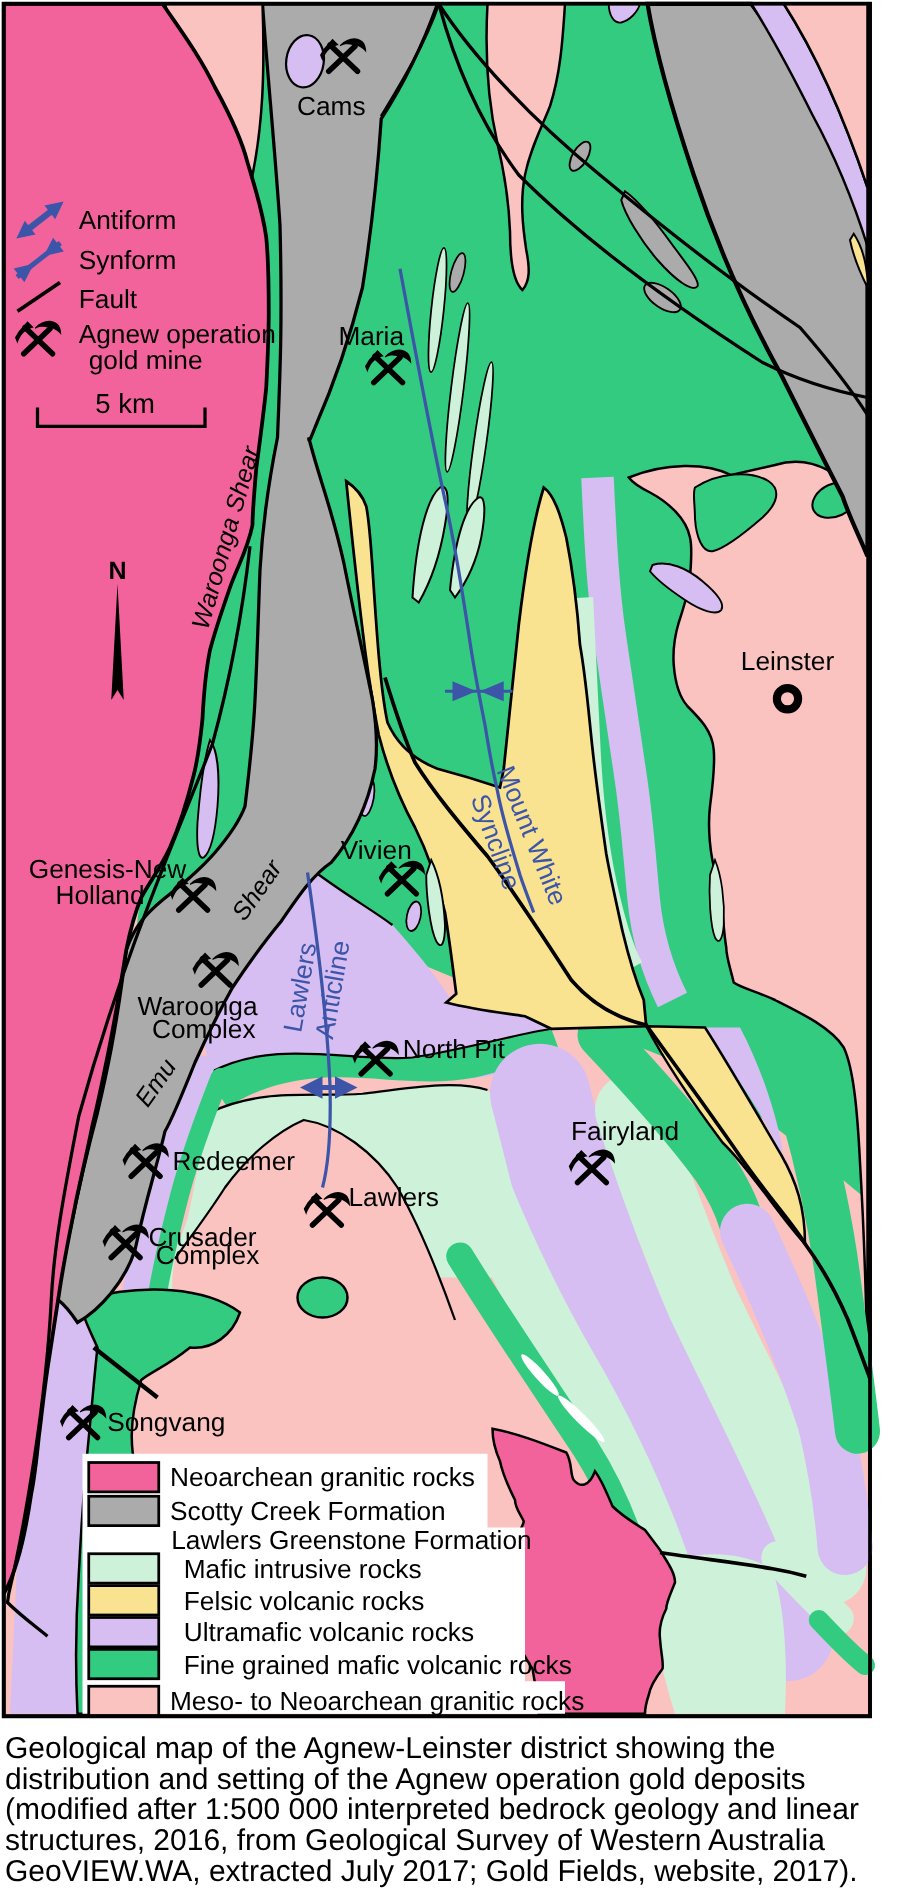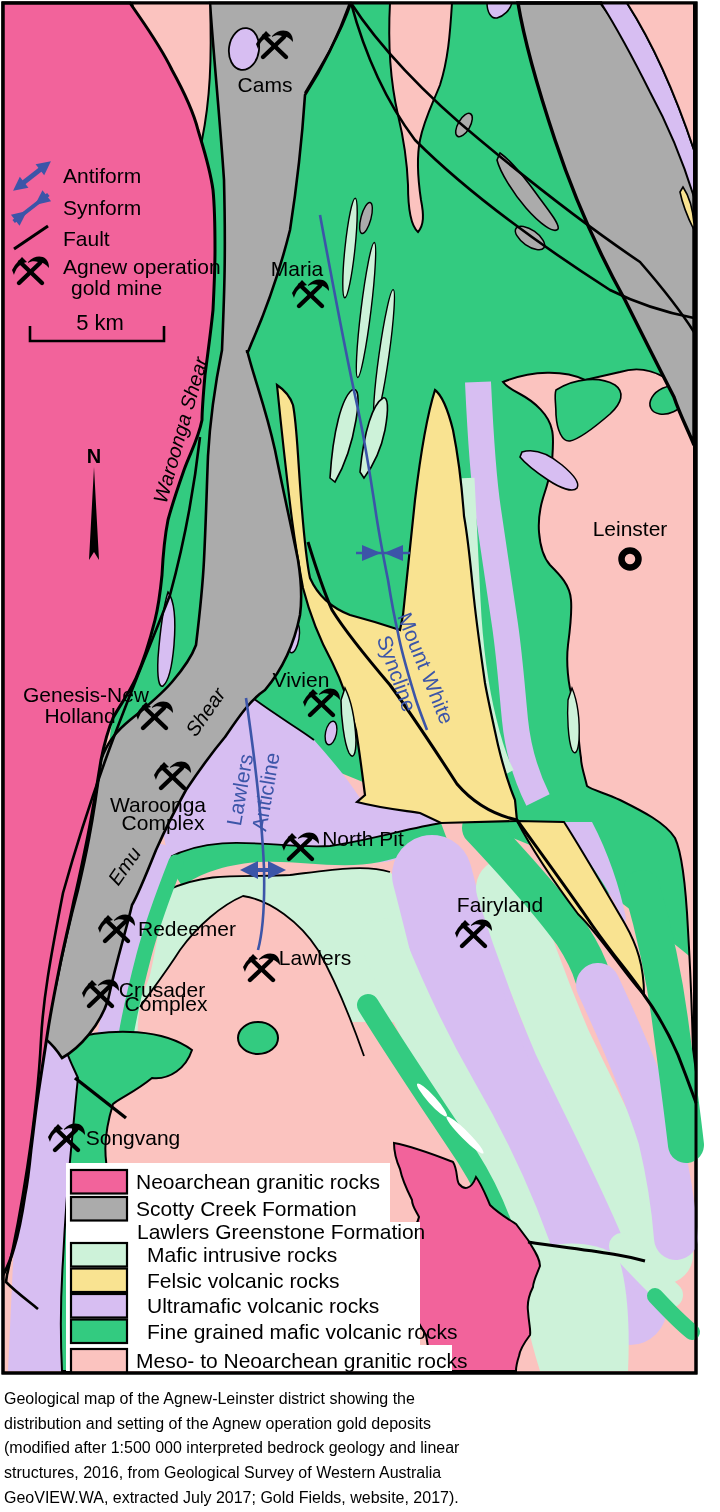--- a/index.html
+++ b/index.html
@@ -1,18 +1,18 @@
 <!DOCTYPE html>
 <html><head>
 <meta charset="utf-8">
 <style>
   html,body{margin:0;padding:0;background:#ffffff;}
   #page{position:relative;width:720px;height:1512px;background:#ffffff;overflow:hidden;
         font-family:"Liberation Sans", sans-serif;}
-  #cap{position:absolute;left:4px;top:1387px;width:716px;font-size:16px;line-height:24.7px;color:#000;letter-spacing:0px;}
+  #cap{position:absolute;left:4px;top:1387px;width:716px;font-size:24px;line-height:24.7px;color:#000;letter-spacing:0px;}
 </style>
 </head>
 <body>
 <div id="page">
 <svg id="map" width="720" height="1512" viewBox="0 0 720 1512">
 <rect x="3" y="3" width="693" height="1370" fill="#FBC3BF" stroke="#000" stroke-width="3"></rect>
 <path fill="#33CB80" d="M210,3 H694 V960
  C640,915 580,870 530,845 C488,828 442,812 400,798
  C360,780 320,765 280,748 C240,725 210,702 190,687
  C180,700 170,715 160,730 C150,745 140,755 130,760

